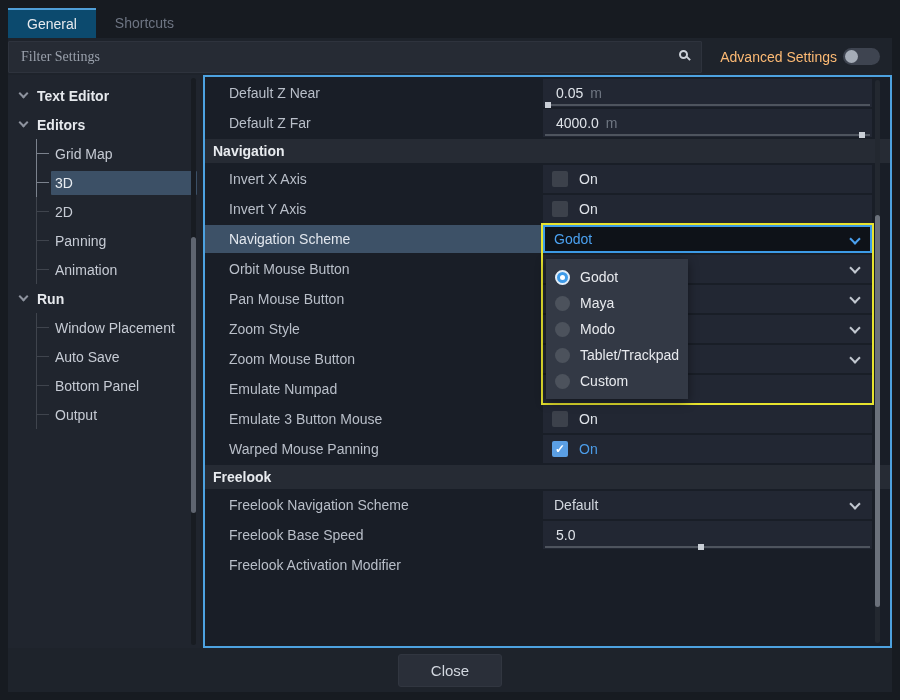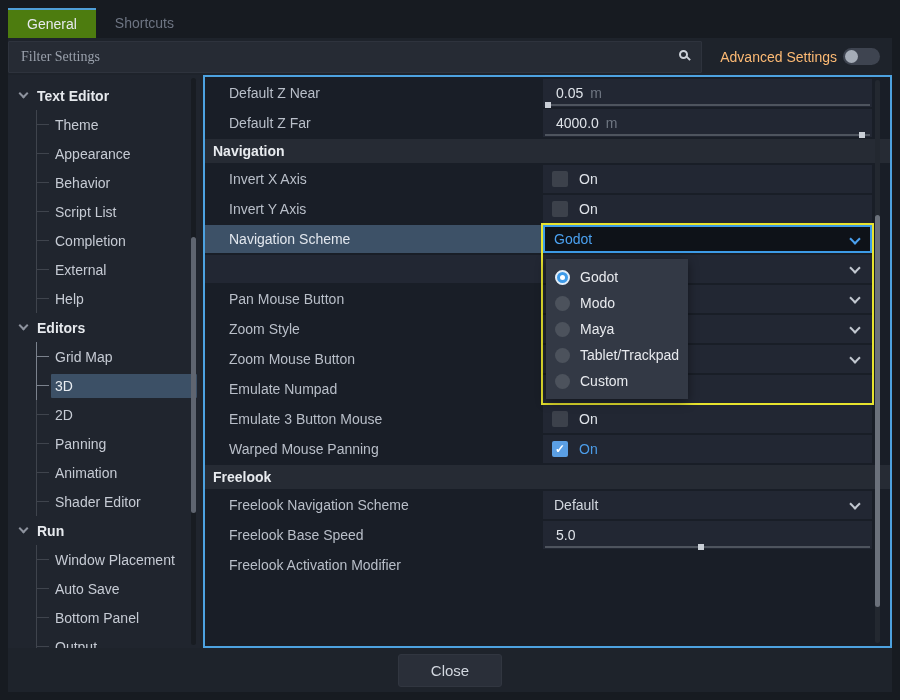--- a/index.html
+++ b/index.html
@@ -6,21 +6,21 @@
   body {
     width:900px; height:700px; position:relative; overflow:hidden;
     background:#171b21; font-family:"Liberation Sans", sans-serif;
     -webkit-font-smoothing:antialiased;
   }
   * { box-sizing:border-box; }
 
   
   .top-strip { height:38px; background:#171b21; display:flex; align-items:flex-end; padding-left:8px; }
   .tab { height:30px; display:flex; align-items:center; padding:0 19px; font-size:14px; cursor:default; }
-  .tab.active { background:#4d7c0f; color:#e7eaee; border-top:2px solid #509fd8; }
+  .tab.active { background:#0c4a6e; color:#e7eaee; border-top:2px solid #509fd8; }
   .tab.inactive { color:#6e7583; }
 
   
   .win { position:absolute; left:8px; right:8px; top:38px; bottom:8px; background:#1e232b; display:flex; flex-direction:column; }
 
   
   .search-row { flex:0 0 37px; display:flex; align-items:center; }
   .search-wrap { position:relative; width:694px; height:32px; }
   input.search {
     width:100%; height:100%; background:#262b34; border:1px solid #2e333d;
@@ -126,43 +126,20 @@
     </div>
   </div>
 
   <div class="body-row">
     <div class="sidebar">
       <div id="sidebar-tree">
           <div class="tree-category">
             <span class="chev cat-chev"></span>
             <span class="cat-label">Text Editor</span>
           </div>
-          <div class="tree-children">
-            <div class="tree-child">
-              <div class="tree-child-box">Theme</div>
-            </div>
-            <div class="tree-child">
-              <div class="tree-child-box">Appearance</div>
-            </div>
-            <div class="tree-child">
-              <div class="tree-child-box">Behavior</div>
-            </div>
-            <div class="tree-child">
-              <div class="tree-child-box">Script List</div>
-            </div>
-            <div class="tree-child">
-              <div class="tree-child-box">Completion</div>
-            </div>
-            <div class="tree-child">
-              <div class="tree-child-box">External</div>
-            </div>
-            <div class="tree-child">
-              <div class="tree-child-box">Help</div>
-            </div>
-          </div>
           <div class="tree-category">
             <span class="chev cat-chev"></span>
             <span class="cat-label">Editors</span>
           </div>
           <div class="tree-children bright">
             <div class="tree-child">
               <div class="tree-child-box">Grid Map</div>
             </div>
             <div class="tree-child">
               <div class="tree-child-box selected">3D</div>
@@ -170,23 +147,20 @@
           </div>
           <div class="tree-children">
             <div class="tree-child">
               <div class="tree-child-box">2D</div>
             </div>
             <div class="tree-child">
               <div class="tree-child-box">Panning</div>
             </div>
             <div class="tree-child">
               <div class="tree-child-box">Animation</div>
-            </div>
-            <div class="tree-child">
-              <div class="tree-child-box">Shader Editor</div>
             </div>
           </div>
           <div class="tree-category">
             <span class="chev cat-chev"></span>
             <span class="cat-label">Run</span>
           </div>
           <div class="tree-children">
             <div class="tree-child">
               <div class="tree-child-box">Window Placement</div>
             </div>
@@ -250,38 +224,39 @@
               <div class="focus-ybox"></div>
               <div class="dd-popup">
                 <div class="popup-item">
                   <span class="radio sel">
                     <span class="rdot"></span>
                   </span>
                   <span class="popup-label">Godot</span>
                 </div>
                 <div class="popup-item">
                   <span class="radio"></span>
+                  <span class="popup-label">Maya</span>
+                </div>
+                <div class="popup-item">
+                  <span class="radio"></span>
                   <span class="popup-label">Modo</span>
-                </div>
-                <div class="popup-item">
-                  <span class="radio"></span>
-                  <span class="popup-label">Maya</span>
                 </div>
                 <div class="popup-item">
                   <span class="radio"></span>
                   <span class="popup-label">Tablet/Trackpad</span>
                 </div>
                 <div class="popup-item">
                   <span class="radio"></span>
                   <span class="popup-label">Custom</span>
                 </div>
               </div>
             </div>
           </div>
           <div class="s-row">
+            <div class="s-label">Orbit Mouse Button</div>
             <div class="s-value dd">
               <span class="dd-val hidden"></span>
               <span class="chev dd-chev"></span>
             </div>
           </div>
           <div class="s-row">
             <div class="s-label">Pan Mouse Button</div>
             <div class="s-value dd">
               <span class="dd-val hidden"></span>
               <span class="chev dd-chev"></span>

